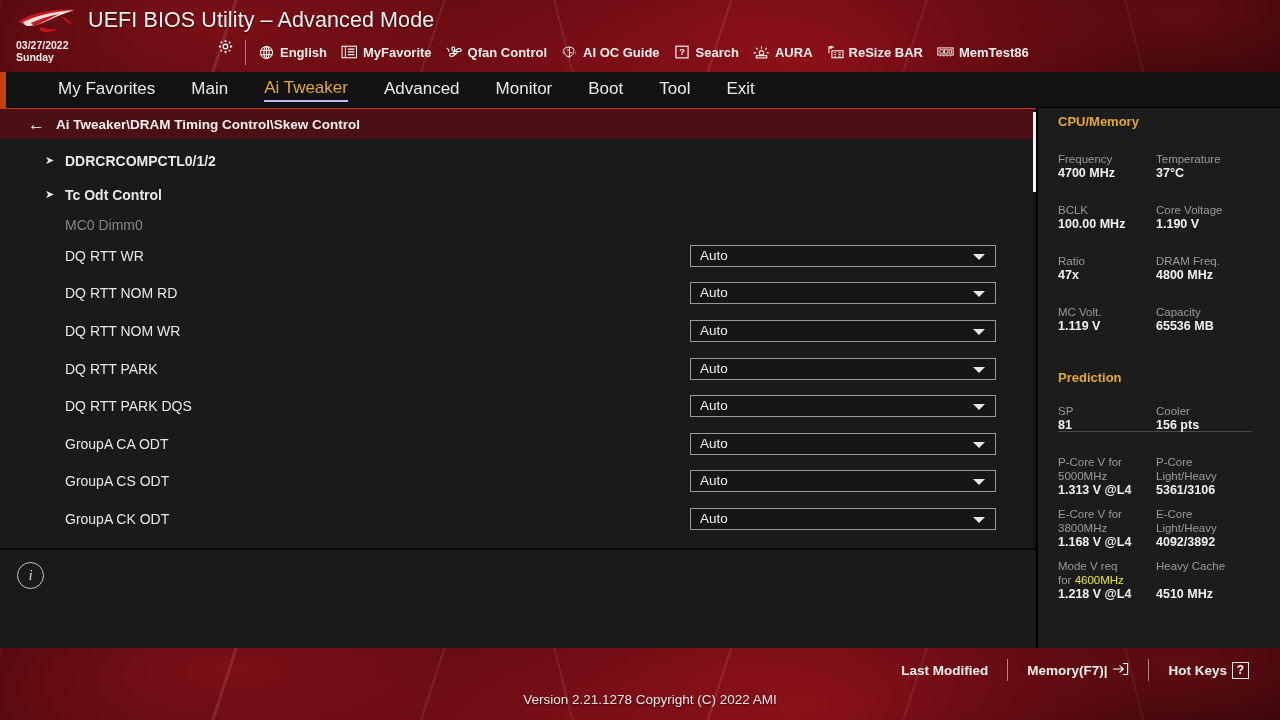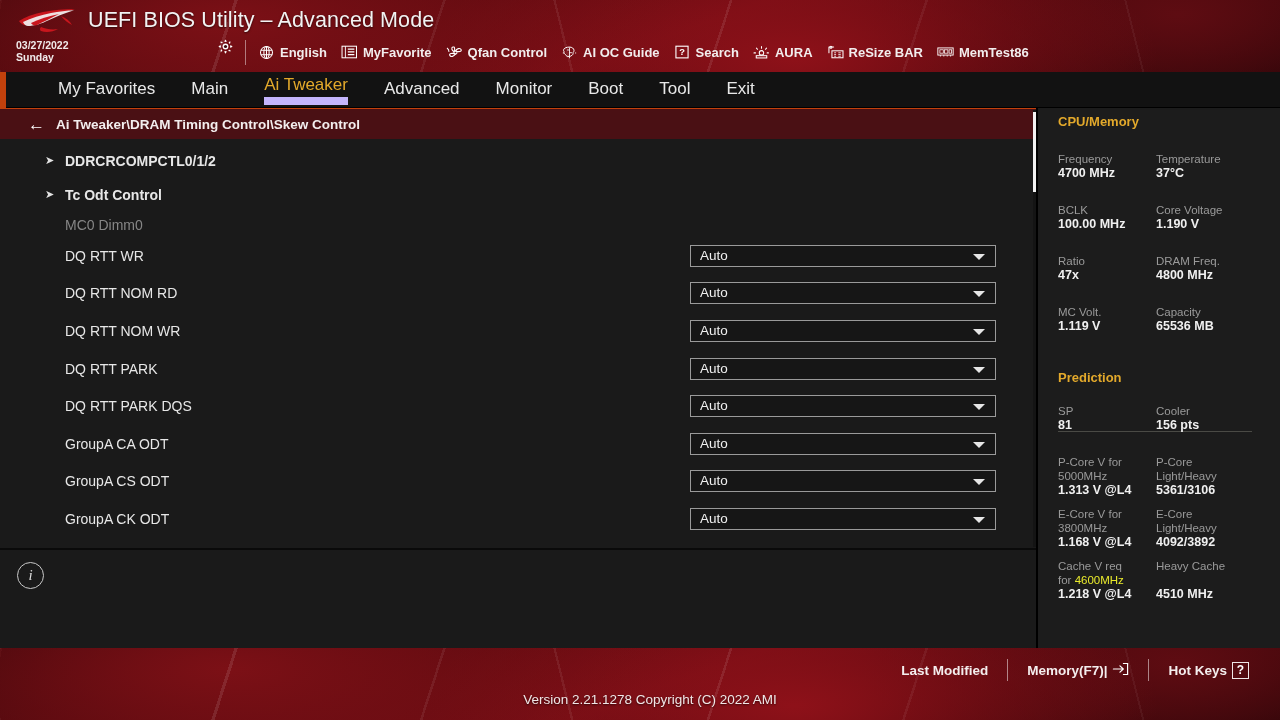--- a/index.html
+++ b/index.html
@@ -71,21 +71,21 @@
   #navbar {
     position: absolute; top: 72px; left: 6px; width: 1280px; height: 36px;
     background: #121212; z-index: 4;
     border-bottom: 1px solid #000;
   }
   #nav-items { position: absolute; left: 52px; top: 0; height: 36px; display: flex; align-items: center; gap: 36px; }
   .nav-tab {
     font-size: 17px; color: #e8e8e8; cursor: pointer; white-space: nowrap;
     padding-bottom: 2px;
   }
-  .nav-tab.active { color: #e3a92b; border-bottom: 8px solid #c4b5fd; }
+  .nav-tab.active { color: #e3a92b; border-bottom: 2px solid #c4b5fd; }
 
   
   #crumbbar {
     position: absolute; top: 109px; left: 0; width: 1036px; height: 30px;
     background: #4a1014; z-index: 4;
     display: flex; align-items: center;
   }
   #back-arrow {
     width: 28px; margin-left: 28px; color: #fff; font-size: 17px; line-height: 1; cursor: pointer;
   }
@@ -498,21 +498,21 @@
       <span class="hw-k hl">3800MHz</span>
       <span class="hw-v">1.168 V @L4</span>
     </div>
     <div class="hw-pair" style="left:118px; top:435px;">
       <span class="hw-k">E-Core</span>
       <span class="hw-k">Light/Heavy</span>
       <span class="hw-v">4092/3892</span>
     </div>
 
     <div class="hw-pair" style="left:20px; top:487px;">
-      <span class="hw-k">Cache V req</span>
+      <span class="hw-k">Mode V req</span>
       <span class="hw-k">for <span class="hl">4600MHz</span></span>
       <span class="hw-v">1.218 V @L4</span>
     </div>
     <div class="hw-pair" style="left:118px; top:487px;">
       <span class="hw-k">Heavy Cache</span>
       <span class="hw-v" style="margin-top:14px;">4510 MHz</span>
     </div>
 
   </div>
 

